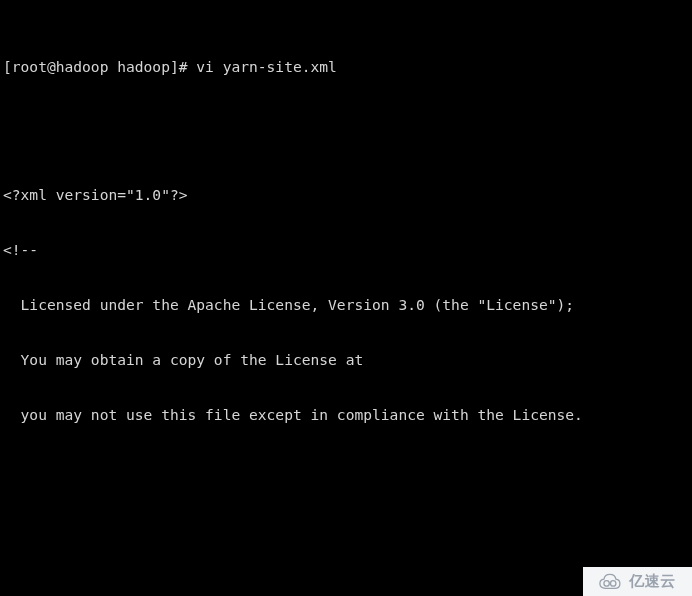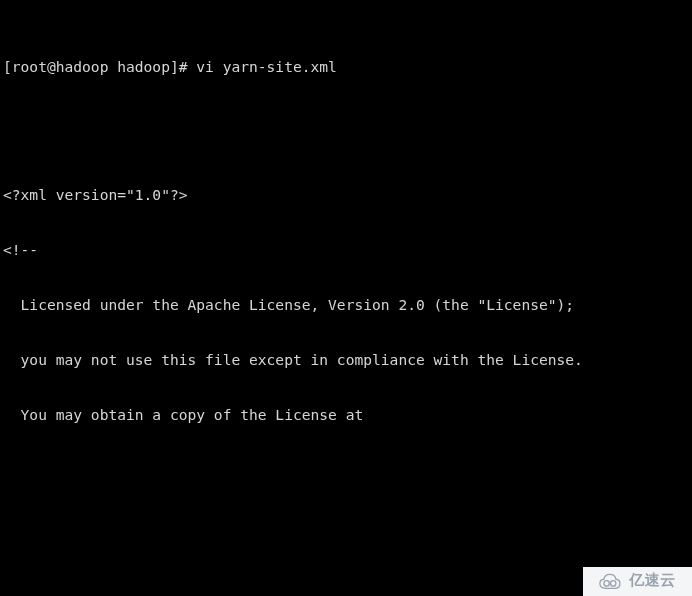--- a/index.html
+++ b/index.html
@@ -43,42 +43,42 @@
     align-items: center;
     justify-content: center;
     gap: 4px;
   }
   #watermark .wm-logo {
     display: block;
     width: 26px;
     height: 17px;
   }
   #watermark .wm-text {
-    font-family: Liberation Mono, monospace;
+    font-family: Liberation Serif, serif;
     font-size: 15px;
     font-weight: bold;
     color: #9aa2ad;
     letter-spacing: 0.5px;
     line-height: 1;
   }
 </style>
 </head>
 <body>
 
 <div id="terminal">
   <div id="screen">
 
     <div class="line">[root@hadoop hadoop]# vi yarn-site.xml</div>
     <div class="blank"></div>
 
     <div class="line">&lt;?xml version="1.0"?&gt;</div>
     <div class="line">&lt;!--</div>
-    <div class="line">  Licensed under the Apache License, Version 2.0 (the "License");</div>
+    <div class="line">  Licensed under the Apache License, Version 3.0 (the "License");</div>
+    <div class="line">  You may obtain a copy of the License at</div>
     <div class="line">  you may not use this file except in compliance with the License.</div>
-    <div class="line">  You may obtain a copy of the License at</div>
     <div class="line"></div>
     <div class="line"></div>
     
     
     
     
     
     
     
     

